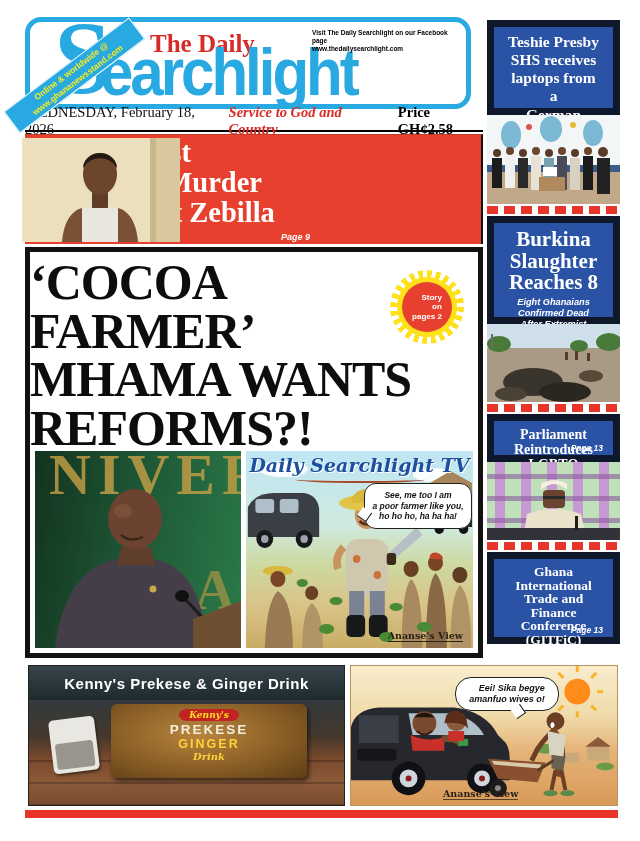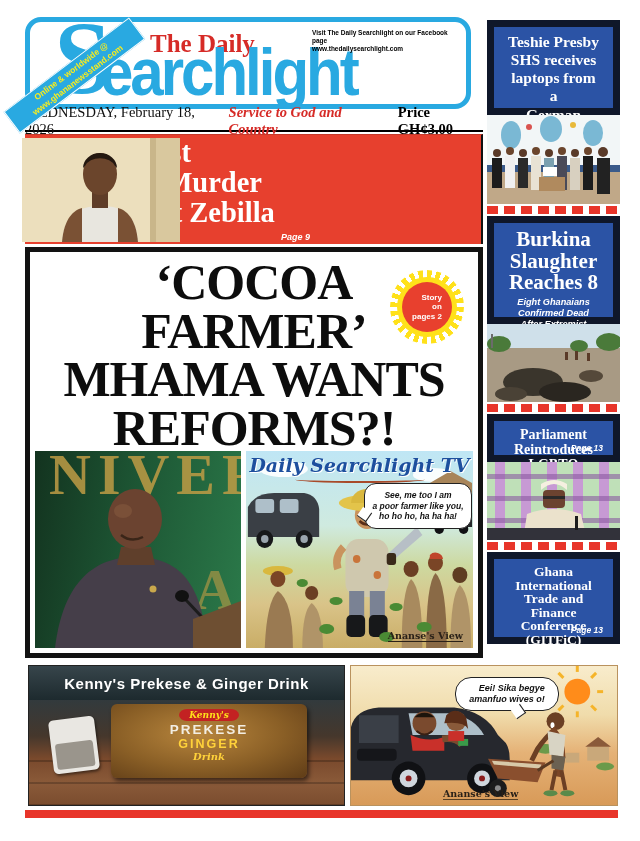--- a/index.html
+++ b/index.html
@@ -36,21 +36,21 @@
     background:#e7402e; border-right:2px solid #111; border-top:1px solid #c5392a; }
   .lead-headline { position:absolute; left:9px; top:3px; width:300px; color:#fff;
     font-family:"Liberation Serif",serif; font-weight:bold; font-size:28.5px; line-height:1.06; }
   .lead-page { position:absolute; left:256px; bottom:2px; color:#fff; font-size:9px;
     font-style:italic; font-weight:bold; }
   .suspect { position:absolute; right:3px; top:3px; width:158px; height:104px; overflow:hidden; }
 
   
   .cover { position:absolute; left:25px; top:247px; width:458px; height:411px;
     border:5px solid #121212; background:#fff; }
-  .cover-headline { margin-top:6px; text-align:center; font-family:"Liberation Serif",serif;
+  .cover-headline { margin-top:6px; text-align:left; font-family:"Liberation Serif",serif;
     font-weight:bold; font-size:50px; line-height:0.97; letter-spacing:-1px; color:#0d0d0d; }
   .badge { position:absolute; right:14px; top:18px; width:74px; height:74px; border-radius:50%;
     background:repeating-conic-gradient(#ffe11a 0deg 8deg, #fff 8deg 15deg); }
   .badge-mid { position:absolute; inset:7px; border-radius:50%; background:#ffe11a; }
   .badge-core { position:absolute; inset:12px; border-radius:50%; background:#e8402e; }
   .badge-text { position:absolute; inset:0; display:flex; align-items:center; justify-content:center;
     color:#fff; font-size:8px; font-weight:bold; text-align:right; line-height:1.15; }
   .cover-photos { position:absolute; left:5px; right:5px; bottom:5px; height:197px;
     display:flex; gap:5px; }
   .scene { position:relative; overflow:hidden; }
@@ -145,21 +145,21 @@
 www.ghananewsstand.com</div>
     <div class="the-daily">The Daily</div>
     <div class="earchlight">earchlight</div>
     <div class="fb-note pre">Visit The Daily Searchlight on our Facebook page
 www.thedailysearchlight.com</div>
   </header>
 
   <div class="dateline">
     <span class="date">WEDNESDAY, February 18, 2026</span>
     <span class="motto">Service to God and Country</span>
-    <span class="price">Price GH¢3.00</span>
+    <span class="price">Price GH¢2.58</span>
   </div>
 
   <section class="lead">
     <h2 class="lead-headline pre">Police Arrest
 Suspect in Murder
 of Officer at Zebilla</h2>
     <span class="lead-page">Page 9</span>
     <div class="suspect scene">
       <svg class="fill" viewBox="0 0 158 104" preserveAspectRatio="none">
         <rect width="158" height="104" fill="#ecdfbd"></rect>

